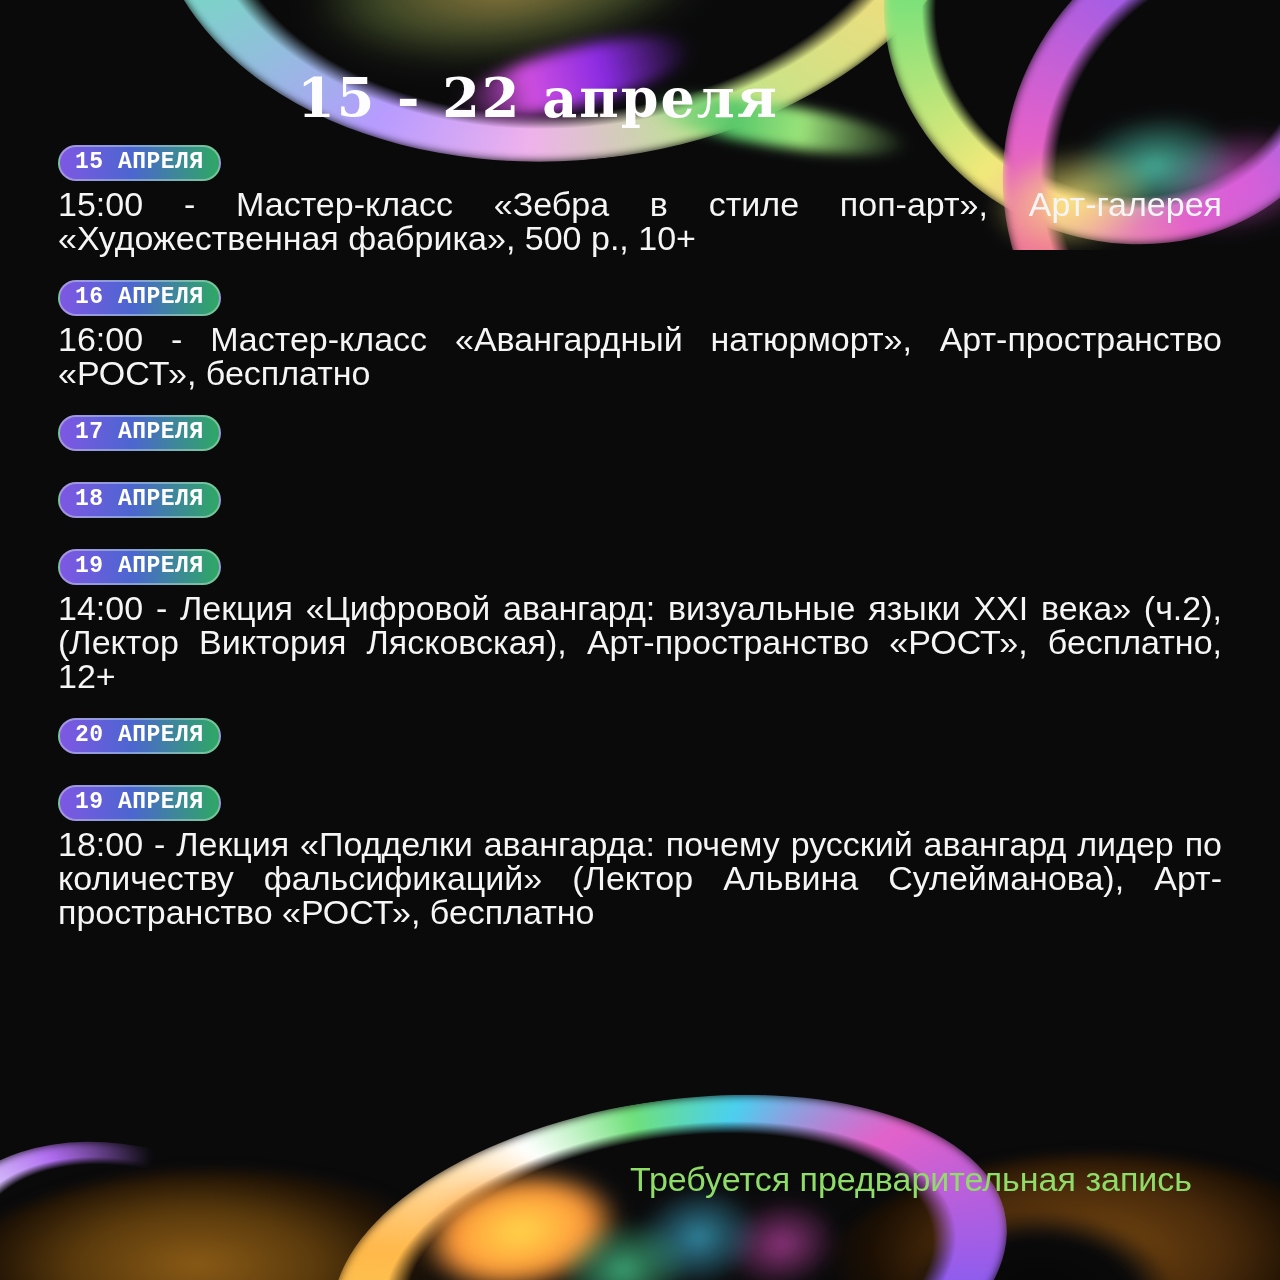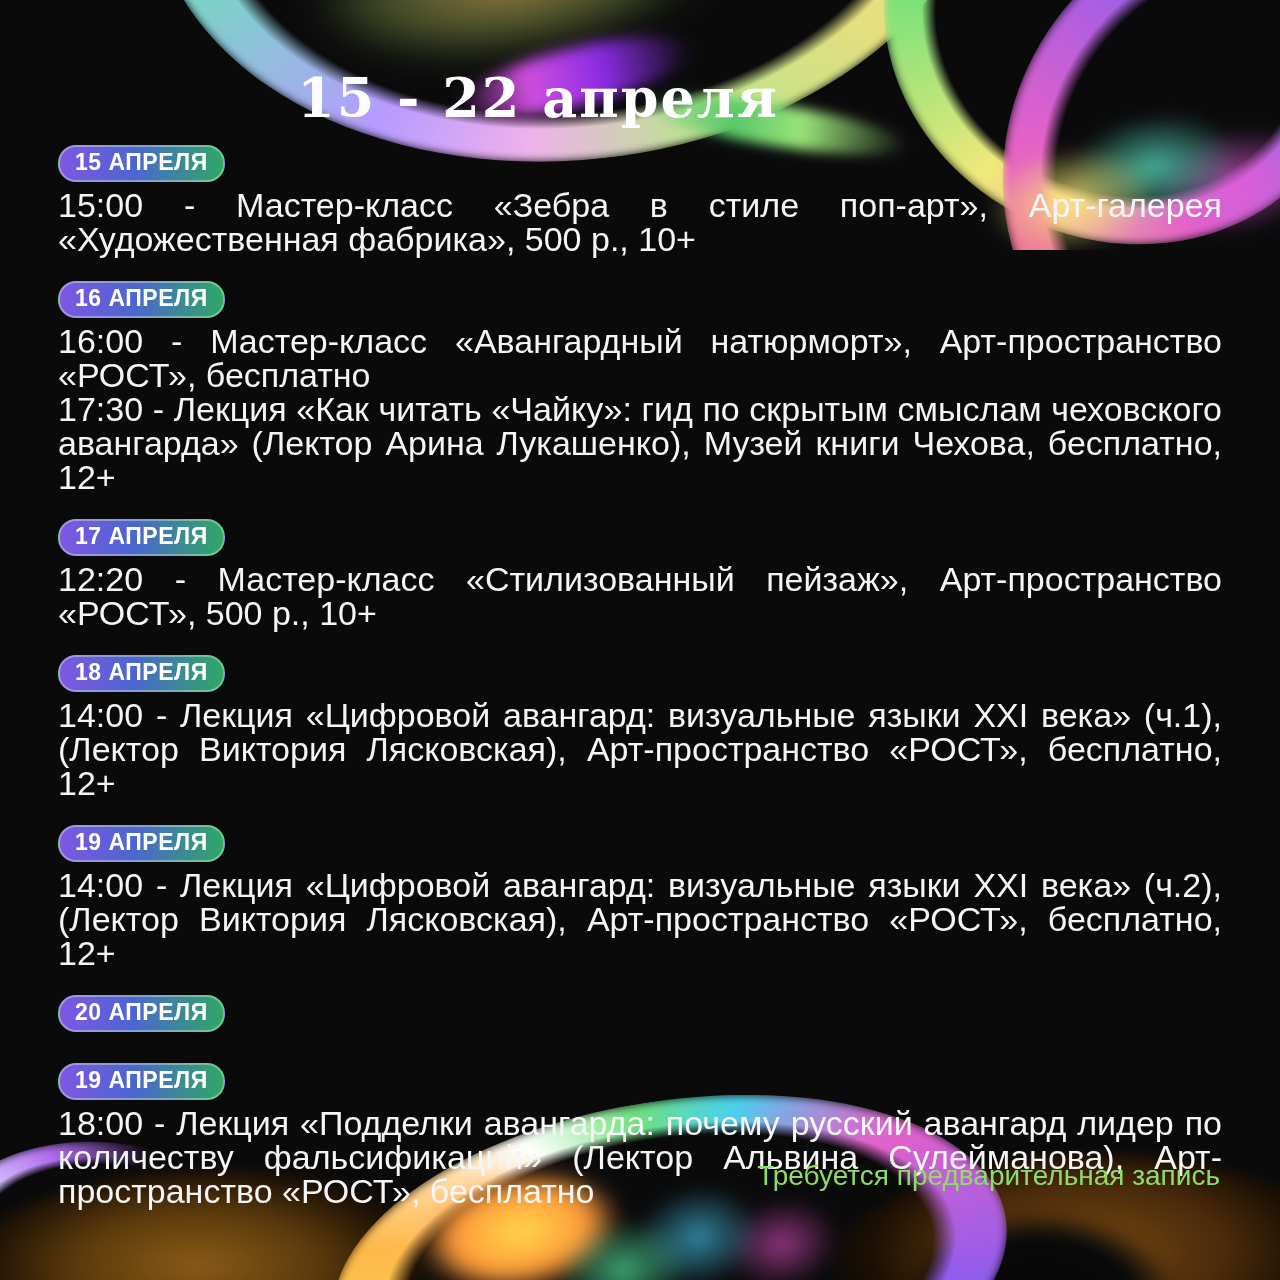--- a/index.html
+++ b/index.html
@@ -123,28 +123,29 @@
   }
   .day{margin-bottom:25px;}
   .badge{
     display:inline-block;
     background:linear-gradient(90deg,var(--badge-gradient-start) 0%,var(--badge-gradient-mid) 45%,var(--badge-gradient-end) 100%);
     border:2px solid rgba(222,245,228,.4);
     border-radius:18px;
     padding:2px 15px 4px 15px;
     font-size:23px;font-weight:bold;letter-spacing:.5px;color:#fff;
     margin-bottom:6px;
+    font-family:Liberation Mono, monospace;
   }
   .event{
     font-size:34px;line-height:34px;color:var(--text-color);
     text-align:justify;text-justify:inter-word;
   }
   .note{
-    position:absolute;right:60px;top:1160px;z-index:6;
-    font-size:28px;color:var(--note-green);
+    position:absolute;right:88px;top:1160px;z-index:6;
+    font-size:34px;color:var(--note-green);
   }
 </style>
 </head>
 <body>
 
 <div class="deco-top">
   <div class="arc-main"></div>
   <div class="arc-glow"></div>
   <div class="streak-magenta"></div>
   <div class="streak-green"></div>
@@ -158,31 +159,28 @@
 <main class="schedule">
 
   <section class="day">
     <span class="badge">15 АПРЕЛЯ</span>
     <p class="event">15:00 - Мастер-класс «Зебра в стиле поп-арт», Арт-галерея «Художественная фабрика», 500 р., 10+</p>
   </section>
 
   <section class="day">
     <span class="badge">16 АПРЕЛЯ</span>
     <p class="event">16:00 - Мастер-класс «Авангардный натюрморт», Арт-пространство «РОСТ», бесплатно</p>
-    <p class="event">17:30 - Лекция «Как читать «Чайку»: гид по скрытым смыслам чеховского авангарда» (Лектор Арина Лукашенко), Музей книги Чехова, бесплатно, 12+</p>
   </section>
 
   <section class="day">
     <span class="badge">17 АПРЕЛЯ</span>
-    <p class="event">12:20 - Мастер-класс «Стилизованный пейзаж», Арт-пространство «РОСТ», 500 р., 10+</p>
   </section>
 
   <section class="day">
     <span class="badge">18 АПРЕЛЯ</span>
-    <p class="event">14:00 - Лекция «Цифровой авангард: визуальные языки XXI века» (ч.1), (Лектор Виктория Лясковская), Арт-пространство «РОСТ», бесплатно, 12+</p>
   </section>
 
   <section class="day">
     <span class="badge">19 АПРЕЛЯ</span>
     <p class="event">14:00 - Лекция «Цифровой авангард: визуальные языки XXI века» (ч.2), (Лектор Виктория Лясковская), Арт-пространство «РОСТ», бесплатно, 12+</p>
   </section>
 
   <section class="day">
     <span class="badge">20 АПРЕЛЯ</span>
   </section>

